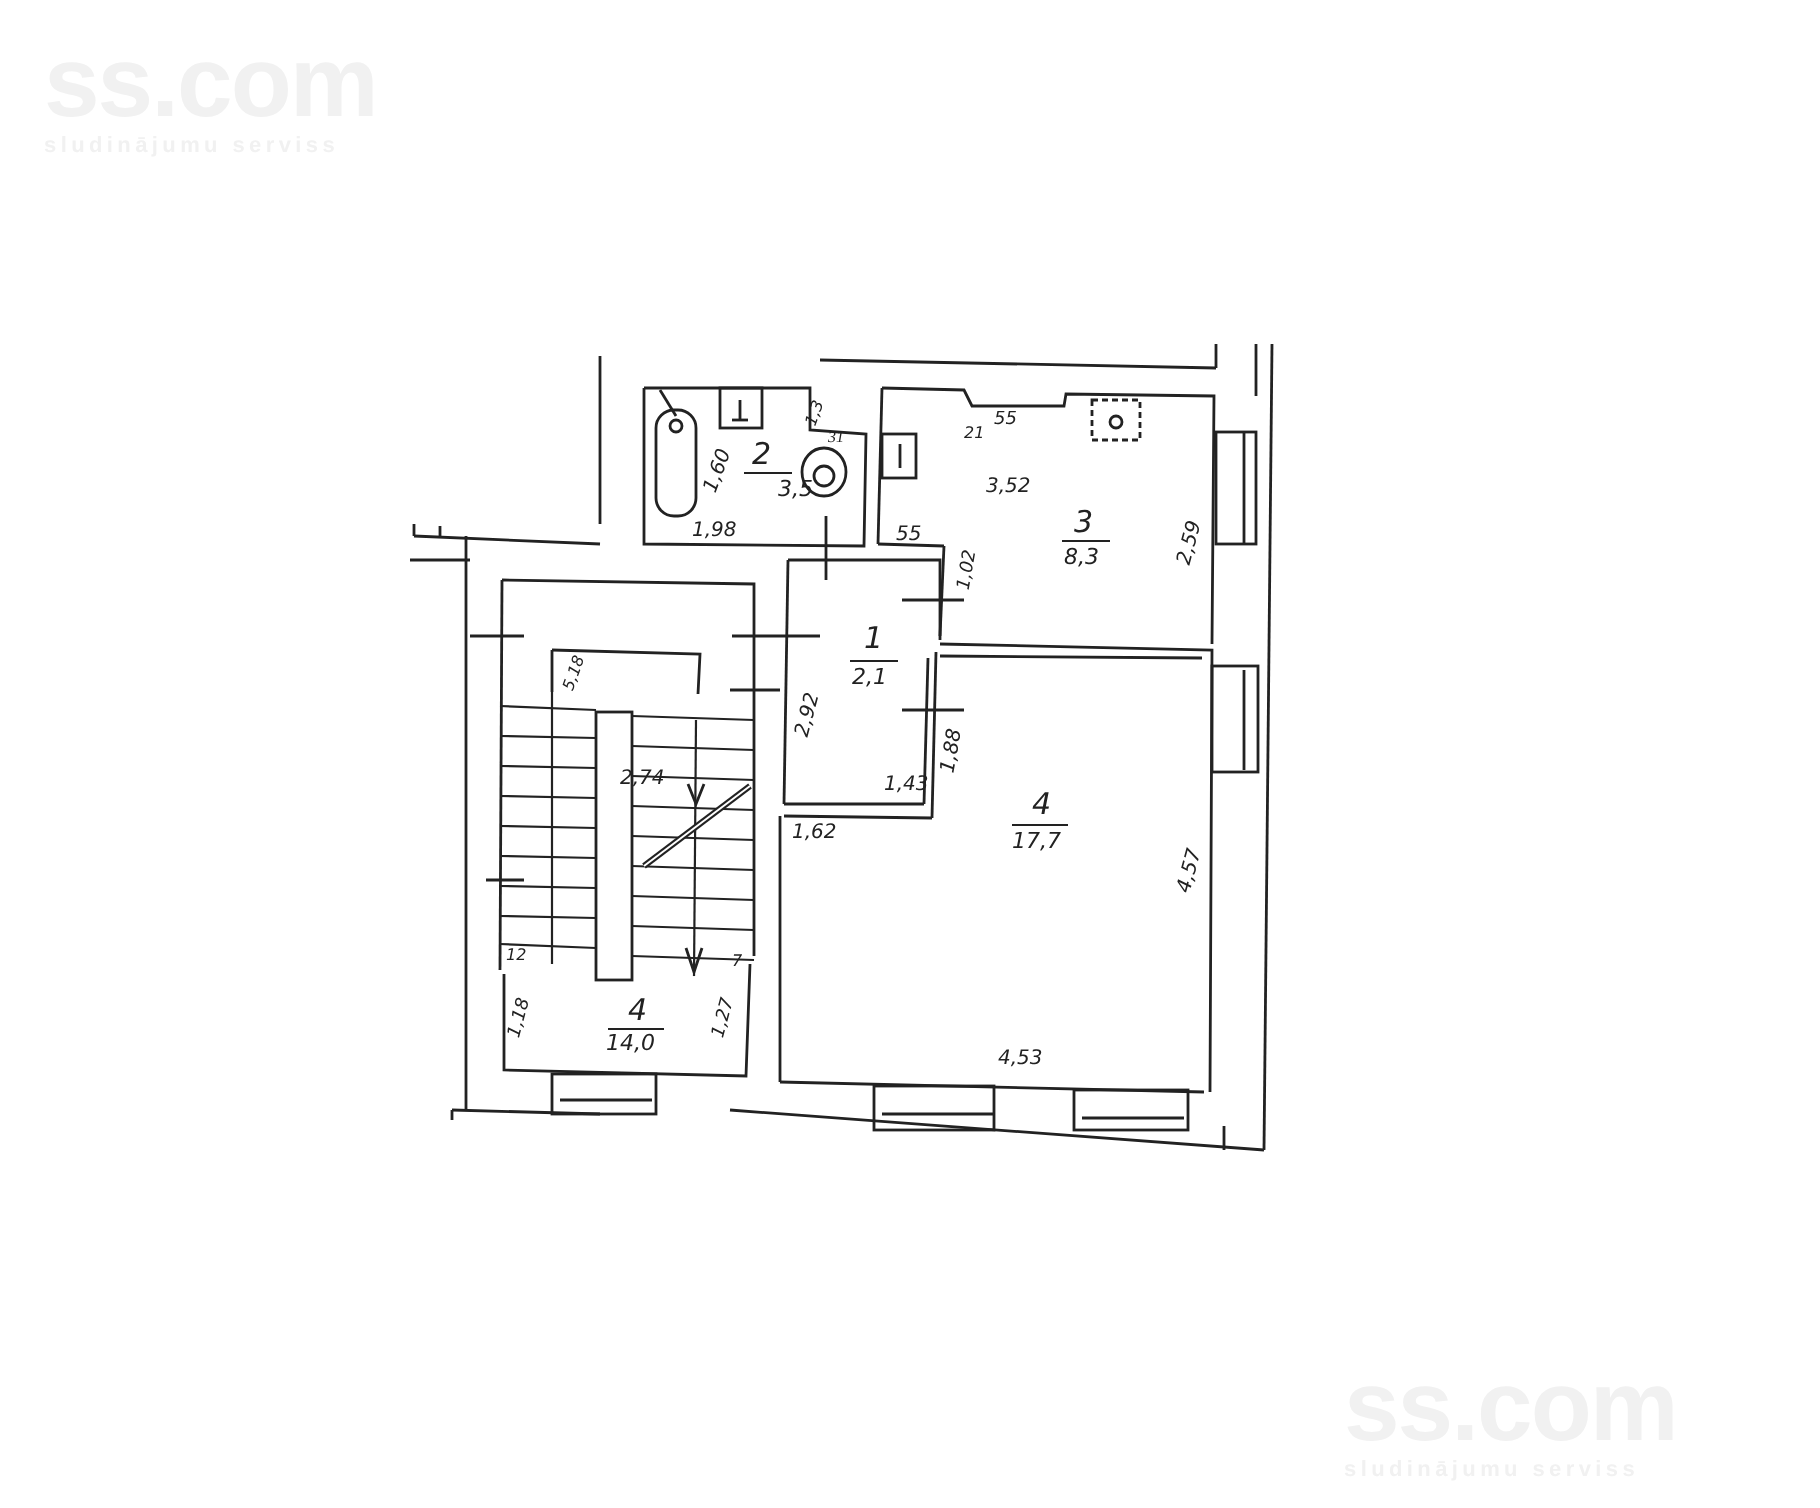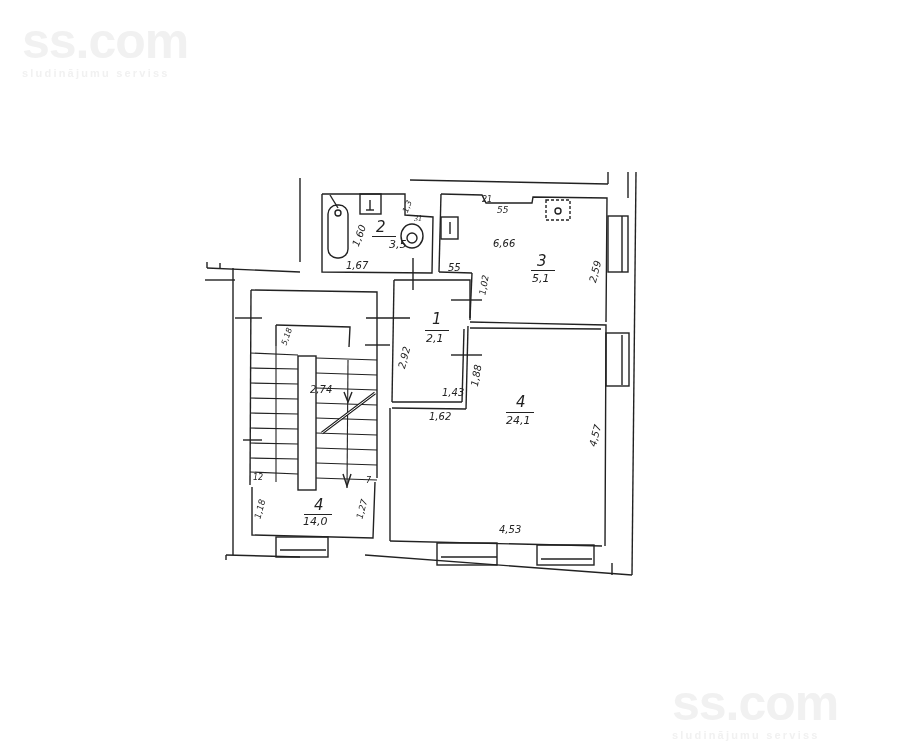--- a/index.html
+++ b/index.html
@@ -136,48 +136,48 @@
     <line x1="365" y1="345" x2="390" y2="345"></line>
   </g>
 </svg>
 
 <div class="lbl num" style="left:376px; top:218px;">2</div>
 <div style="position:absolute; left:372px; top:236px; width:24px; border-top:1px solid #222;"></div>
 <div class="lbl area" style="left:374px; top:238px;margin-left:15px;">3,5</div>
 
 <div class="lbl num" style="left:537px; top:252px;">3</div>
 <div style="position:absolute; left:531px; top:270px; width:24px; border-top:1px solid #222;"></div>
-<div class="lbl area" style="left:532px; top:272px;">5,1</div>
+<div class="lbl area" style="left:532px; top:272px;">8,3</div>
 
 <div class="lbl num" style="left:432px; top:310px;">1</div>
 <div style="position:absolute; left:425px; top:330px; width:24px; border-top:1px solid #222;"></div>
 <div class="lbl area" style="left:426px; top:332px;">2,1</div>
 
 <div class="lbl num" style="left:516px; top:393px;">4</div>
 <div style="position:absolute; left:506px; top:412px; width:28px; border-top:1px solid #222;"></div>
-<div class="lbl area" style="left:506px; top:414px;">24,1</div>
+<div class="lbl area" style="left:506px; top:414px;">17,7</div>
 
 <div class="lbl num" style="left:314px; top:496px;">4</div>
 <div style="position:absolute; left:304px; top:514px; width:28px; border-top:1px solid #222;"></div>
 <div class="lbl area" style="left:303px; top:515px;">14,0</div>
 
 <div class="lbl" style="left:348px; top:230px; transform:rotate(-70deg);">1,60</div>
-<div class="lbl" style="left:346px; top:260px;">1,67</div>
+<div class="lbl" style="left:346px; top:260px;">1,98</div>
 <div class="lbl" style="left:401px; top:202px; font-size:8px; transform:rotate(-70deg);">1,3</div>
 <div class="lbl" style="left:414px; top:214px; font-size:8px;font-family:Liberation Serif, serif;">31</div>
-<div class="lbl" style="left:482px; top:195px; font-size:8px;text-align:right;">21</div>
+<div class="lbl" style="left:482px; top:212px; font-size:8px;text-align:right;">21</div>
 <div class="lbl" style="left:497px; top:205px; font-size:9px;">55</div>
-<div class="lbl" style="left:493px; top:238px;">6,66</div>
+<div class="lbl" style="left:493px; top:238px;">3,52</div>
 <div class="lbl" style="left:448px; top:262px;">55</div>
 <div class="lbl" style="left:584px; top:266px; transform:rotate(-75deg);">2,59</div>
 <div class="lbl" style="left:474px; top:280px; font-size:9px; transform:rotate(-80deg);">1,02</div>
 <div class="lbl" style="left:393px; top:352px; transform:rotate(-75deg);">2,92</div>
 <div class="lbl" style="left:465px; top:370px; transform:rotate(-80deg);">1,88</div>
 <div class="lbl" style="left:426px; top:387px;margin-left:16px;">1,43</div>
-<div class="lbl" style="left:429px; top:411px;">1,62</div>
+<div class="lbl" style="left:396px; top:411px;">1,62</div>
 <div class="lbl" style="left:584px; top:430px; transform:rotate(-75deg);">4,57</div>
 <div class="lbl" style="left:499px; top:524px;text-align:right;">4,53</div>
 <div class="lbl" style="left:278px; top:332px; font-size:8px; transform:rotate(-70deg);">5,18</div>
 <div class="lbl" style="left:310px; top:336px;margin-top:48px;">2,74</div>
 <div class="lbl" style="left:253px; top:473px; font-size:8px;">12</div>
 <div class="lbl" style="left:366px; top:476px; font-size:8px;">7</div>
 <div class="lbl" style="left:250px; top:504px; font-size:9px; transform:rotate(-75deg);">1,18</div>
 <div class="lbl" style="left:352px; top:504px; font-size:9px; transform:rotate(-75deg);">1,27</div>
 
 </body></html>

